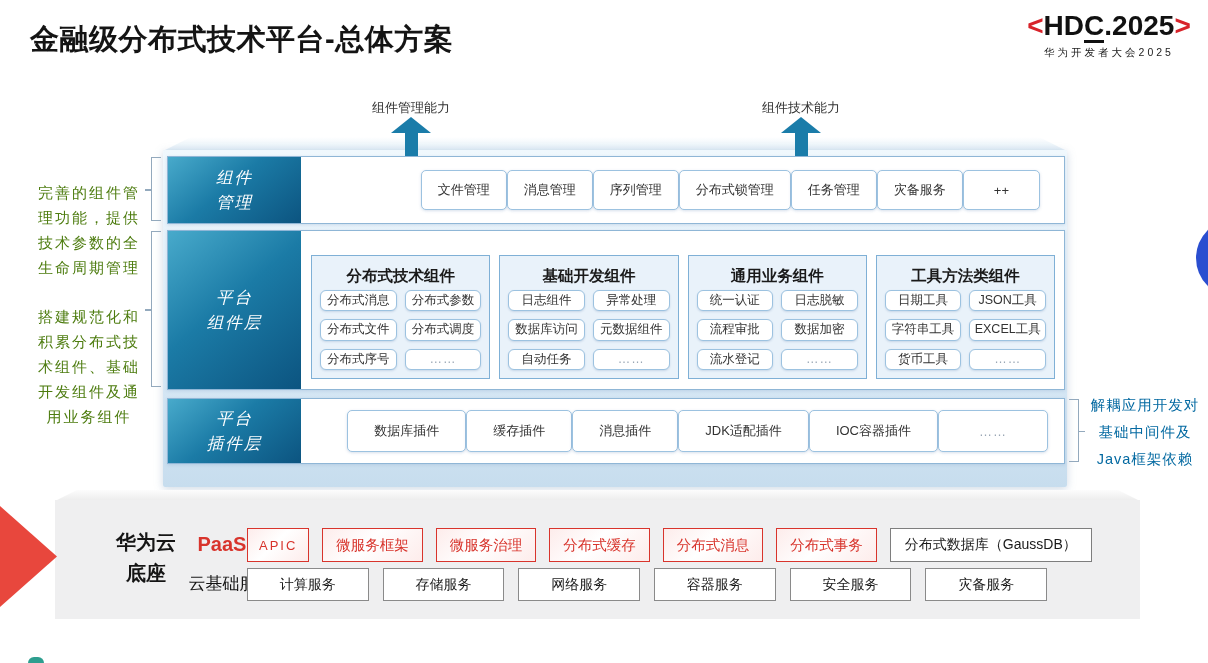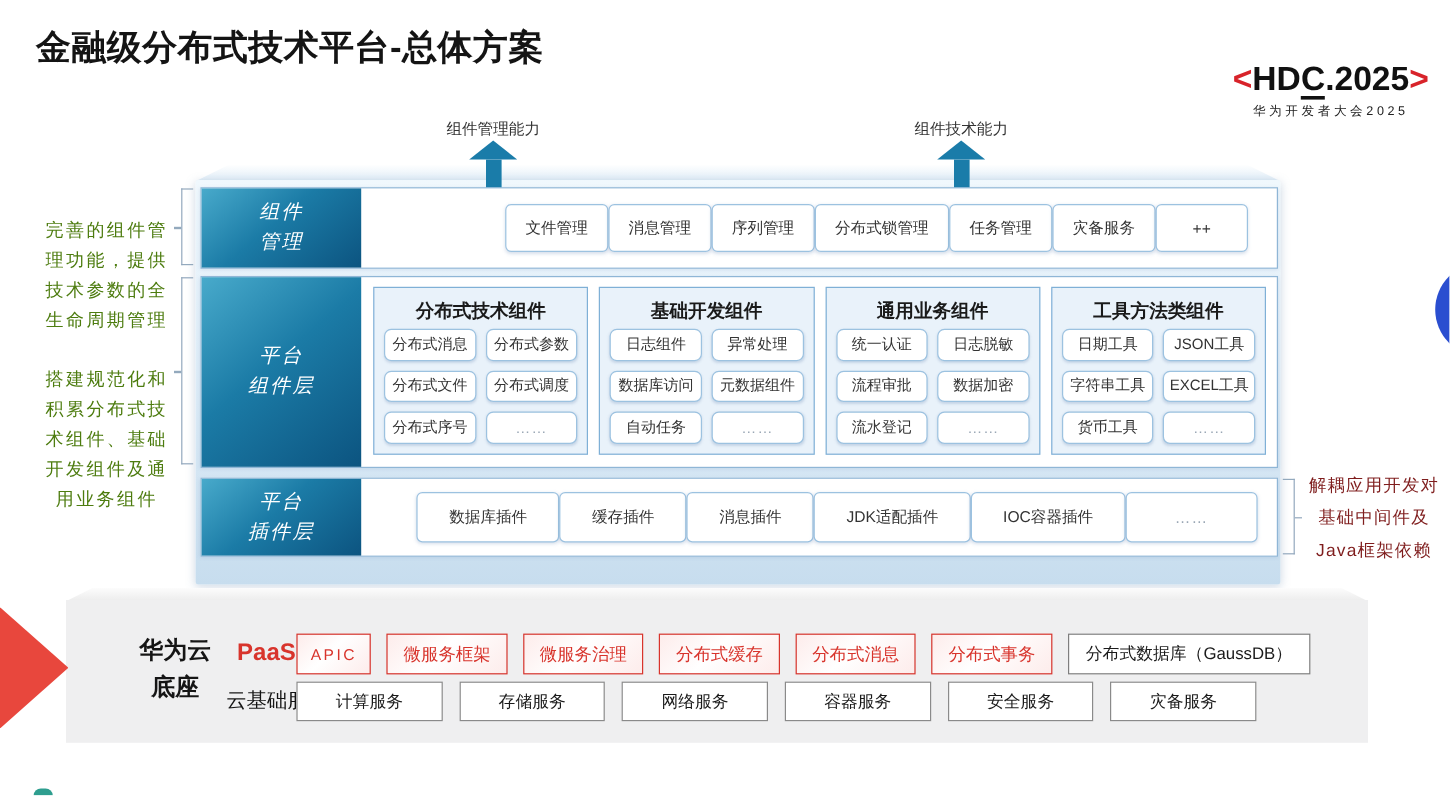--- a/index.html
+++ b/index.html
@@ -2,21 +2,21 @@
 <html><head>
 <meta charset="utf-8">
 <style>
   html,body{margin:0;padding:0;}
   body{font-family:"Liberation Sans","DejaVu Sans",sans-serif;background:#fff;}
   #slide{position:relative;width:1208px;height:663px;background:#fff;overflow:hidden;}
 
   
   .title{position:absolute;left:30px;top:20px;font-size:29px;font-weight:bold;color:#141414;letter-spacing:0.5px;text-align:right;}
   .logo{position:absolute;left:1013px;top:10px;width:192px;text-align:center;}
-  .logo-main{font-size:28px;font-weight:bold;color:#111;white-space:nowrap;margin-top:40px;}
+  .logo-main{font-size:28px;font-weight:bold;color:#111;white-space:nowrap;}
   .logo-bracket{color:#d8232a;}
   .logo-c{display:inline-block;border-bottom:3px solid #111;line-height:1.0;}
   .logo-sub{margin-top:3px;font-size:10.5px;letter-spacing:3px;color:#222;white-space:nowrap;}
 
   
   .cap-label{position:absolute;width:100px;text-align:center;font-size:13px;color:#333;z-index:5;}
   .arrow-up{position:absolute;width:40px;z-index:5;}
   .arrow-head{width:0;height:0;border-left:20px solid transparent;border-right:20px solid transparent;border-bottom:16px solid #1a7ca9;}
   .arrow-stem{width:13px;height:23px;background:#1a7ca9;margin:0 auto;}
 
@@ -38,38 +38,38 @@
     color:#fff;display:flex;flex-direction:column;justify-content:center;align-items:center;
     font-size:16.5px;letter-spacing:2px;line-height:25px;font-style:italic;}
 
   .row-items{flex:1;display:flex;align-items:center;justify-content:flex-end;padding:0 24px 0 26px;}
   .chip{height:38px;background:#fff;border:1px solid #9cc2e0;border-radius:5px;display:flex;align-items:center;
     justify-content:center;font-size:13px;color:#333;padding:0 16px;box-shadow:0 1px 3px rgba(120,150,190,.3);white-space:nowrap;}
   .chip.plus{padding:0 30px;}
   .row3 .chip{height:40px;padding:0 26px;}
 
   .row2-content{flex:1;display:flex;gap:9px;padding:8px 9px 10px 10px;}
-  .group{flex:1;background:#e9f2fa;border:1px solid #7fb0d6;display:flex;flex-direction:column;padding:5px 8px 8px;}
+  .group{flex:1;background:#e9f2fa;border:1px solid #7fb0d6;display:flex;flex-direction:column;padding:5px 8px 8px;margin-top:16px;}
   .group-title{text-align:center;font-weight:bold;font-size:15.5px;color:#1a1a1a;height:29px;line-height:29px;}
   .group-grid{flex:1;display:grid;grid-template-columns:1fr 1fr;grid-auto-rows:1fr;gap:8px;}
   .gchip{background:#fff;border:1px solid #9cc2e0;border-radius:6px;display:flex;align-items:center;justify-content:center;
     font-size:12.5px;color:#333;box-shadow:0 1px 2px rgba(120,150,190,.3);white-space:nowrap;}
   .dots{color:#9aa7b5;letter-spacing:1px;}
 
   
   .bracket{position:absolute;width:9px;z-index:2;}
   .bracket-left{border:1.5px solid #93a9bd;border-right:none;}
   .bracket-left::after{content:'';position:absolute;left:-7px;top:50%;width:6px;height:1.5px;background:#93a9bd;}
   .bracket-right{border:1.5px solid #93a9bd;border-left:none;}
   .bracket-right::after{content:'';position:absolute;right:-7px;top:50%;width:6px;height:1.5px;background:#93a9bd;}
 
   
   .note{position:absolute;text-align:center;z-index:2;}
   .note-left{left:26px;width:126px;color:#4d7c0f;font-size:15px;line-height:25px;letter-spacing:2px;margin-top:34px;}
-  .note-right{left:1082px;width:126px;color:#7f1d1d;font-size:14.5px;line-height:27px;letter-spacing:1px;}
+  .note-right{left:1082px;width:126px;color:#0369a1;font-size:14.5px;line-height:27px;letter-spacing:1px;}
 
   
   .foundation-lid{position:absolute;left:55px;top:490px;width:1085px;height:11px;
     background:linear-gradient(180deg,#fcfcfc,#ececec);
     clip-path:polygon(22px 0,calc(100% - 22px) 0,100% 100%,0 100%);z-index:1;}
   .foundation{position:absolute;left:55px;top:500px;width:1085px;height:119px;background:#efeff0;z-index:1;}
   .red-arrow{position:absolute;left:0;top:506px;width:57px;height:101px;background:#e8473d;
     clip-path:polygon(0 0,100% 50%,0 100%);z-index:3;}
   .hw-label{position:absolute;left:102px;top:527px;width:88px;text-align:center;font-size:20px;font-weight:bold;
     color:#151515;line-height:31px;z-index:2;}

